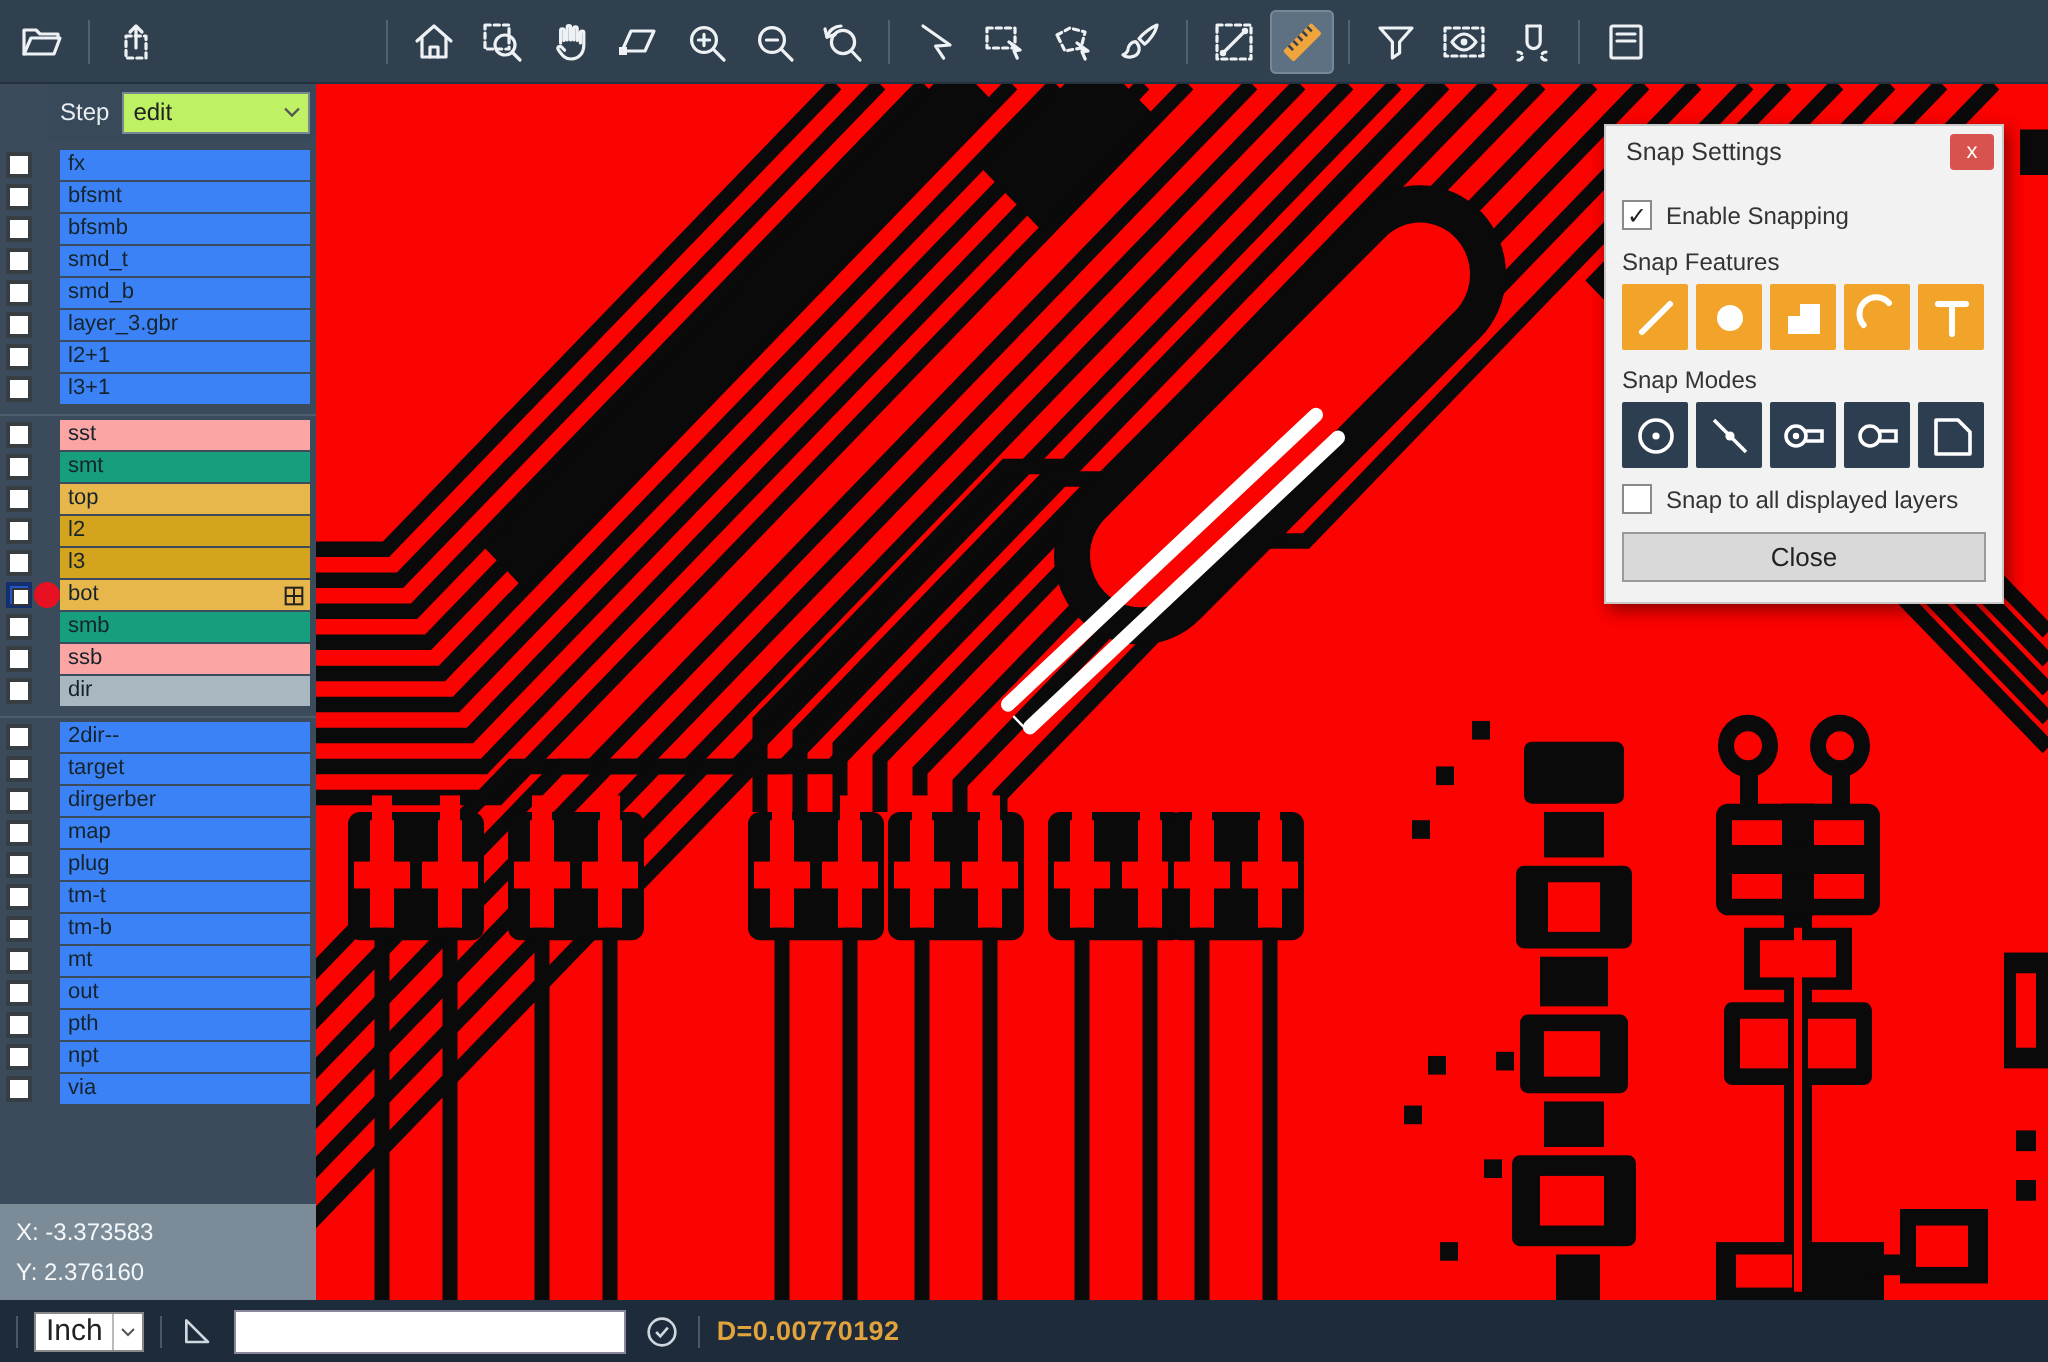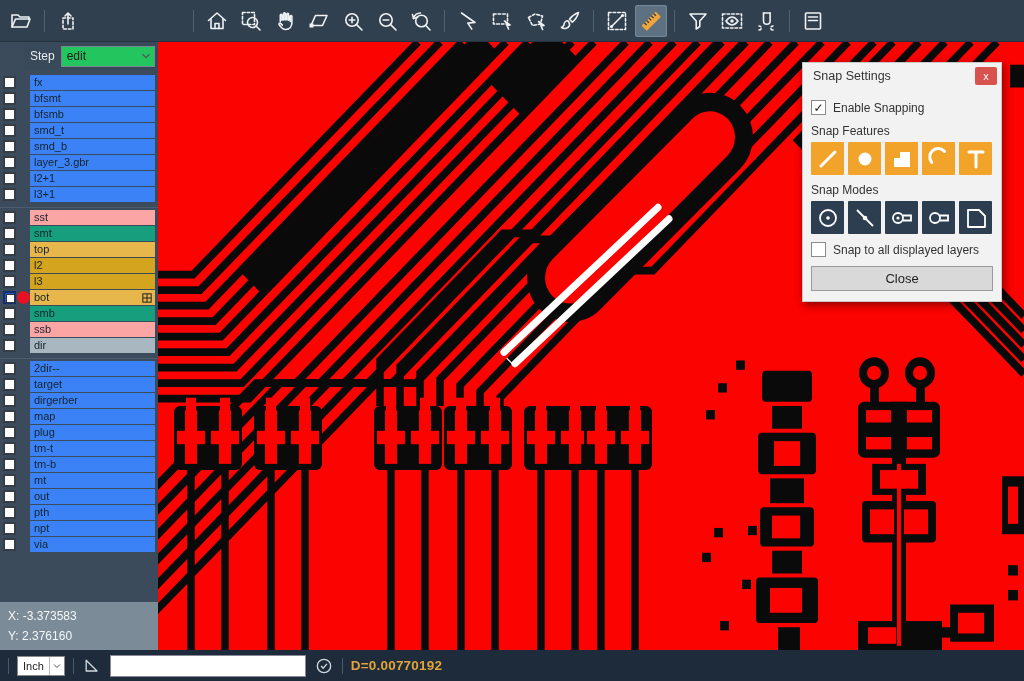--- a/index.html
+++ b/index.html
@@ -29,21 +29,21 @@
   .dash { stroke-dasharray:2.6 2; }
 
   
   .main { flex:1 1 auto; display:flex; min-height:0; }
 
   
   .sidebar { width:158px; background:var(--sidebar-dark); display:flex; flex-direction:column;
     flex:0 0 auto; }
   .step-row { height:28px; display:flex; align-items:center; padding:0 3px 0 6px;
     color:#e8edf1; font-size:12px; gap:6px; flex:0 0 auto; background:#36465565;margin-left:24px; }
-  .step-dd { flex:1; height:21px; background:#22c55e; border:1px solid #7a8894; display:flex;
+  .step-dd { flex:1; height:21px; background:#bef264; border:1px solid #7a8894; display:flex;
     align-items:center; font-size:12px; color:#222; padding-left:5px; }
   .step-dd .chev { margin-left:auto; width:17px; height:100%; display:flex; align-items:center;
     justify-content:center; color:#555; }
   .layer-list { padding-top:5px; }
   .layer-group { margin-bottom:5px; border-top:1px solid #4c5d6d; padding-top:2px; }
   .layer-group:first-child { border-top:none; padding-top:0; }
   .layer-row { height:15px; margin-bottom:1px; display:flex; align-items:center; position:relative; }
   .cb { width:13px; height:13px; background:#fff; border:2px solid #363e44; margin-left:3px;
     flex:0 0 auto; }
   .layer-row.selected .cb { background:#2456c6; border-color:#14складка306e; border-color:#142f6e; position:relative; }
@@ -88,21 +88,21 @@
   .sq-btn.feature { background:#f2a32a; color:#fff; }
   .sq-btn.mode { background:#2e3e51; color:#fff; }
   .dlg-close-btn { width:100%; height:25px; background:#d9d9d9; border:1px solid #9a9a9a;
     font-size:13px; color:#222; display:flex; align-items:center; justify-content:center;
     margin-top:8px; font-family:"Liberation Sans", sans-serif; }
 
   
   .statusbar { height:31px; background:var(--statusbar-dark); display:flex; align-items:center;
     padding:0 8px; gap:8px; flex:0 0 auto; color:#cfd8de; }
   .sb-sep { width:1px; height:16px; background:#46586a; }
-  .unit-dd { height:20px; background:#fff; color:#222; font-size:11px; display:flex;
+  .unit-dd { height:20px; background:#fff; color:#222; font-size:15px; display:flex;
     align-items:center; border:1px solid #888; }
   .unit-dd .u-txt { padding:0 5px; }
   .unit-dd .chev { width:15px; height:100%; border-left:1px solid #bbb; display:flex;
     align-items:center; justify-content:center; color:#555; }
   .sb-icon { width:20px; height:20px; color:#cfd8de; }
   .measure-input { width:196px; height:22px; border:1px solid #889; background:#fff;
     font-size:12px; padding:0 4px; font-family:"Liberation Sans", sans-serif; }
   .distance { color:#e2a33c; font-size:13.5px; font-weight:bold; letter-spacing:.2px; }
 </style>
 </head>

